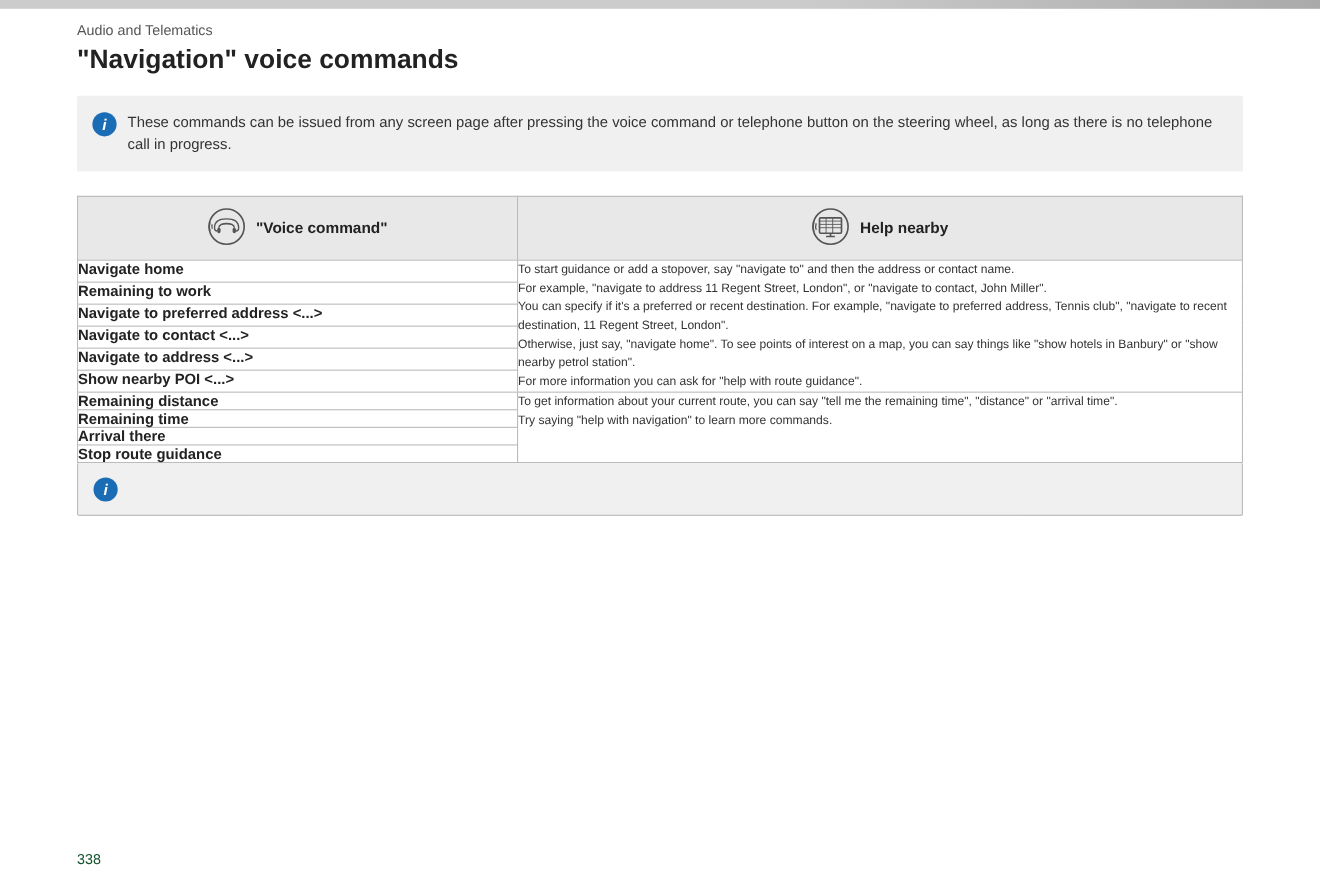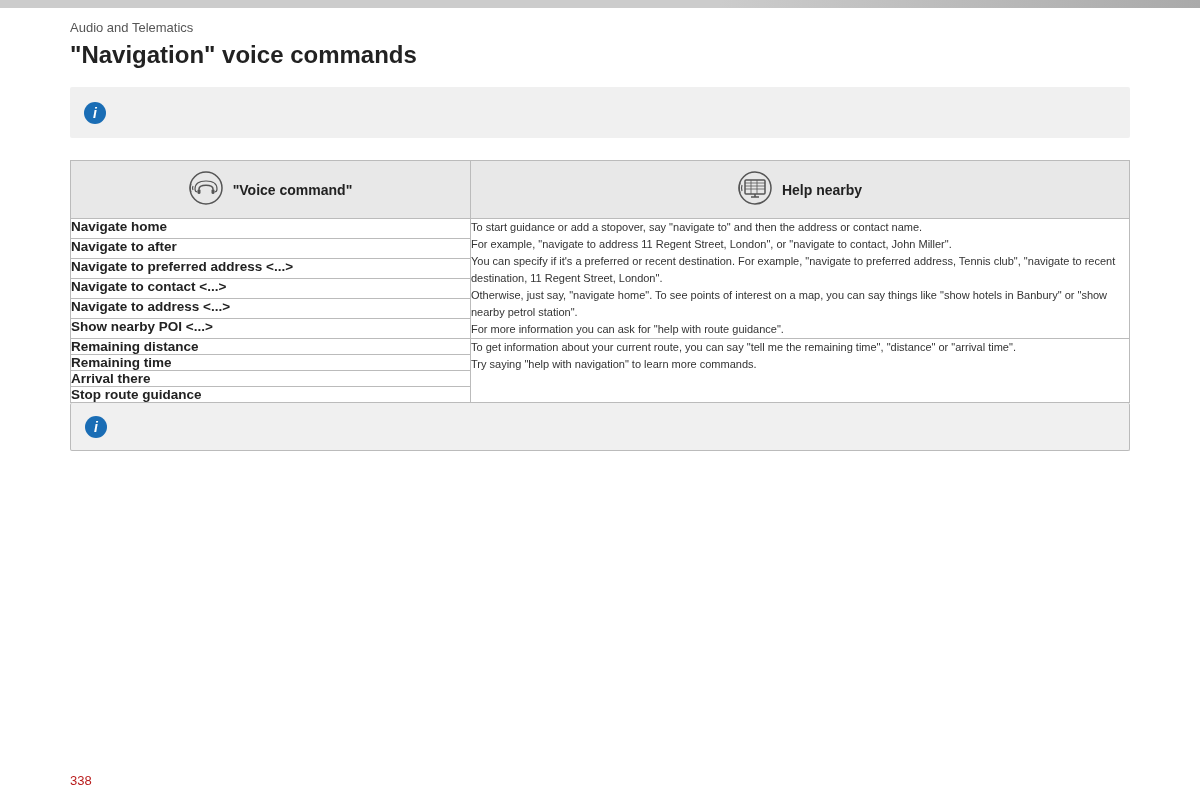--- a/index.html
+++ b/index.html
@@ -102,21 +102,21 @@
       line-height: 1.55;
       color: #333;
       vertical-align: top;
     }
 
     .page-number {
       position: absolute;
       bottom: 12px;
       left: 70px;
       font-size: 13px;
-      color: #b91c1c;
+      color: #14532d;
     }
 
     .bottom-info-box {
       background: #f0f0f0;
       padding: 12px 18px 12px 14px;
       margin-top: 0;
       display: flex;
       align-items: flex-start;
       gap: 10px;
       border-radius: 2px;
@@ -147,20 +147,21 @@
 <div class="breadcrumb-area">
   <span>Audio and Telematics</span>
 </div>
 
 <div class="main-content">
 
   <h1>"Navigation" voice commands</h1>
 
   <div class="info-box">
     <div class="info-icon">i</div>
+    <div class="info-text">These commands can be issued from any screen page after pressing the voice command or telephone button on the steering wheel, as long as there is no telephone call in progress.</div>
   </div>
 
   <table class="cmd-table">
     <thead>
       <tr class="header-row">
         <th class="th-voice">
           <div class="th-wrapper">
             <span class="icon-voice">
               
               <svg viewBox="0 0 34 34" fill="none" xmlns="http://www.w3.org/2000/svg">
@@ -211,21 +212,21 @@
         <td class="cmd-cell">Navigate home</td>
         <td class="help-cell" rowspan="6">
           To start guidance or add a stopover, say "navigate to" and then the address or contact name.<br>
           For example, "navigate to address 11 Regent Street, London", or "navigate to contact, John Miller".<br>
           You can specify if it's a preferred or recent destination. For example, "navigate to preferred address, Tennis club", "navigate to recent destination, 11 Regent Street, London".<br>
           Otherwise, just say, "navigate home". To see points of interest on a map, you can say things like "show hotels in Banbury" or "show nearby petrol station".<br>
           For more information you can ask for "help with route guidance".
         </td>
       </tr>
       <tr>
-        <td class="cmd-cell">Navigate to after</td>
+        <td class="cmd-cell">Remaining to work</td>
       </tr>
       <tr>
         <td class="cmd-cell">Navigate to preferred address &lt;...&gt;</td>
       </tr>
       <tr>
         <td class="cmd-cell">Navigate to contact &lt;...&gt;</td>
       </tr>
       <tr>
         <td class="cmd-cell">Navigate to address &lt;...&gt;</td>
       </tr>

